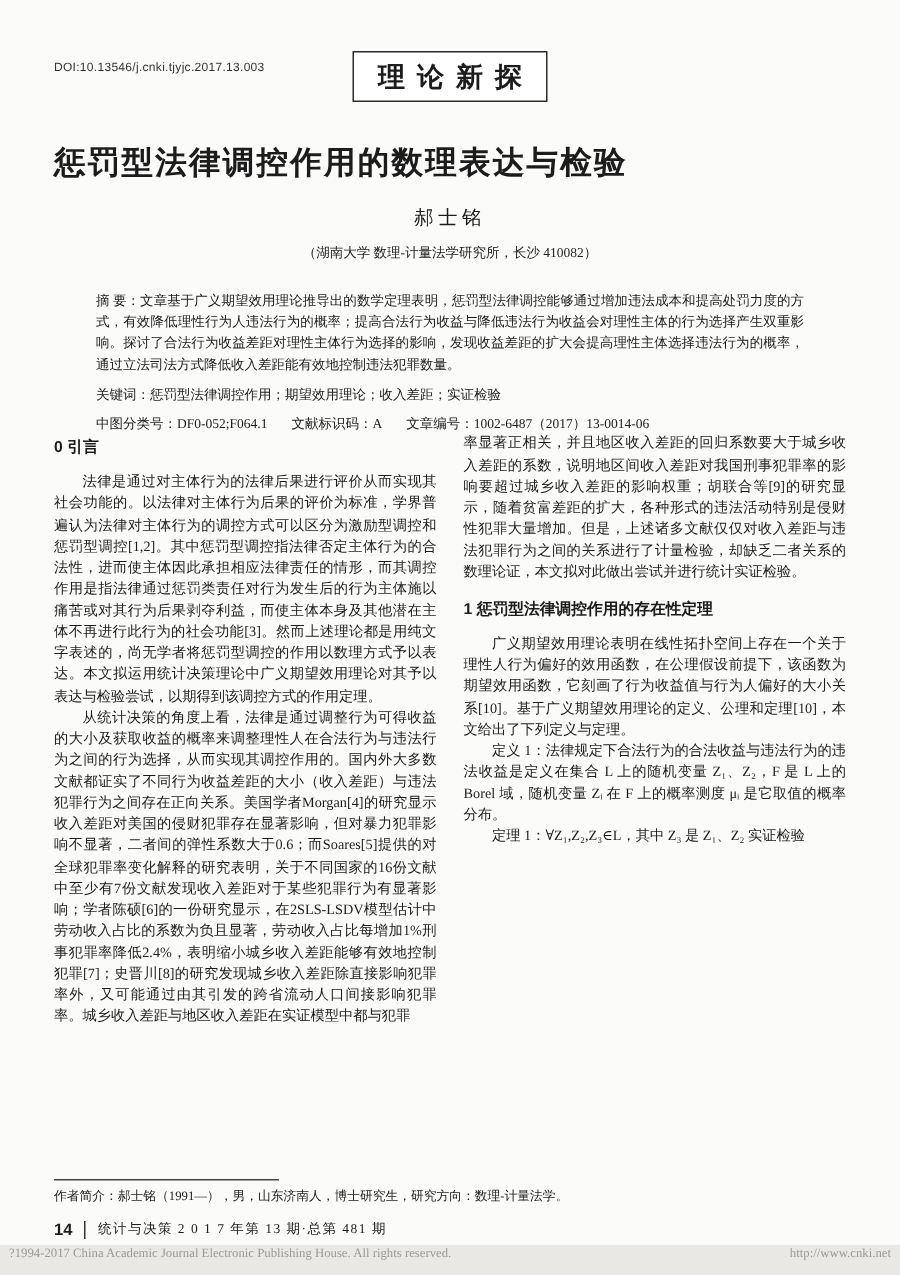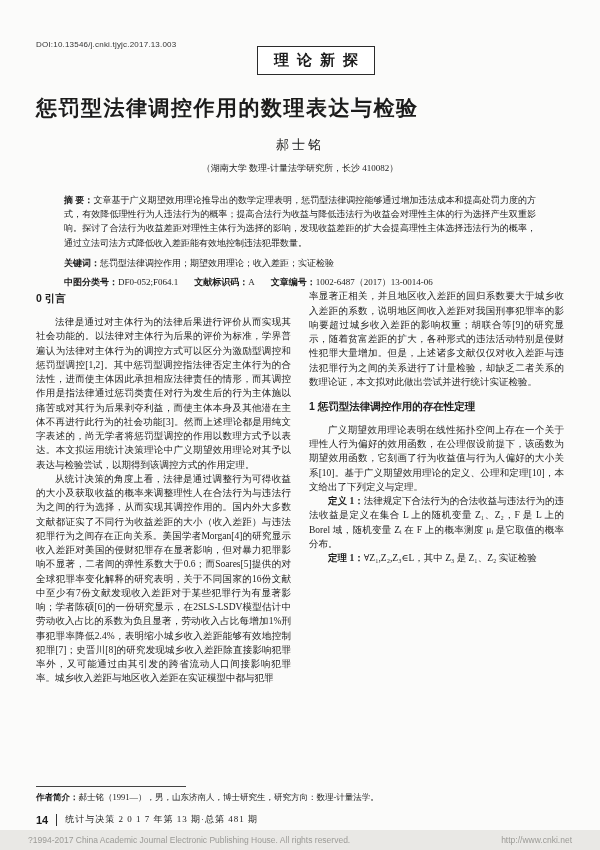--- a/index.html
+++ b/index.html
@@ -13,40 +13,39 @@
   }
   .page { padding:32px 36px 0; }
 
   .top-row { position:relative; height:36px; }
   .doi {
     position:absolute; left:0; top:8px;
     font-size:8px; color:#333; letter-spacing:0.2px;
     font-family:"Liberation Sans","DejaVu Sans",sans-serif;
   }
   .badge {
-    position:absolute; left:50%; transform:translateX(-50%); top:14px;
+    position:absolute; left:50%; transform:translateX(-50%); top:2px;
     border:1.5px solid #2b2b2b;
     padding:4px 8px 4px 16px;
-    font-size:15px; font-weight:bold; letter-spacing:8px;
+    font-size:18px; font-weight:bold; letter-spacing:8px;
     background:#fff; white-space:nowrap;
     font-family:"Liberation Sans","DejaVu Sans",sans-serif;
-    margin-left:16px;
   }
 
   .title {
     margin-top:26px; text-align:left;
     font-size:21px; font-weight:bold; letter-spacing:1.5px;
   }
   .author { margin-top:14px; text-align:center; font-size:13px; letter-spacing:3px; }
   .affil  { margin-top:8px; text-align:center; font-size:9px; color:#222; }
 
   .abstract { margin:18px 28px 0; font-size:9px; line-height:1.58; text-align:justify; }
   .kw       { margin:7px 28px 0; font-size:9px; line-height:1.5; }
   .cls      { margin:6px 28px 0; font-size:9px; display:flex; gap:16px; flex-wrap:nowrap; }
-  .b { font-weight:bold; }
+  .b { font-weight:normal; }
 
   .columns {
     display:flex; gap:18px; margin-top:0;
     height:448px; overflow:hidden; text-align:justify;
   }
   .col { flex:1; font-size:9.5px; line-height:1.5; }
   .col p { text-indent:2em; margin:0; }
   .h-sec {
     font-size:10.5px; font-weight:bold;
     font-family:"Liberation Sans","DejaVu Sans",sans-serif;
@@ -67,23 +66,23 @@
   .pageno {
     font-weight:bold; font-size:11px;
     font-family:"Liberation Sans","DejaVu Sans",sans-serif;
   }
   .pagediv { width:1px; height:12px; background:#333; }
   .jinfo { font-size:9px; letter-spacing:1px; }
 
   .copybar {
     position:absolute; left:0; right:0; bottom:0; height:20px;
     background:#e9e8e5; color:#9b9a96;
-    display:flex; align-items:center; justify-content:space-between;
-    padding:0 28px; font-size:8.5px;
-    font-family:Liberation Sans, sans-serif;
+    display:flex; justify-content:space-between;
+    padding:0 6px; font-size:8.5px;
+    font-family:Liberation Serif, serif;
   }
 </style>
 </head>
 <body>
 
 <div class="page">
 
   <div class="top-row">
     <div class="doi">DOI:10.13546/j.cnki.tjyjc.2017.13.003</div>
     <div class="badge">理论新探</div>

